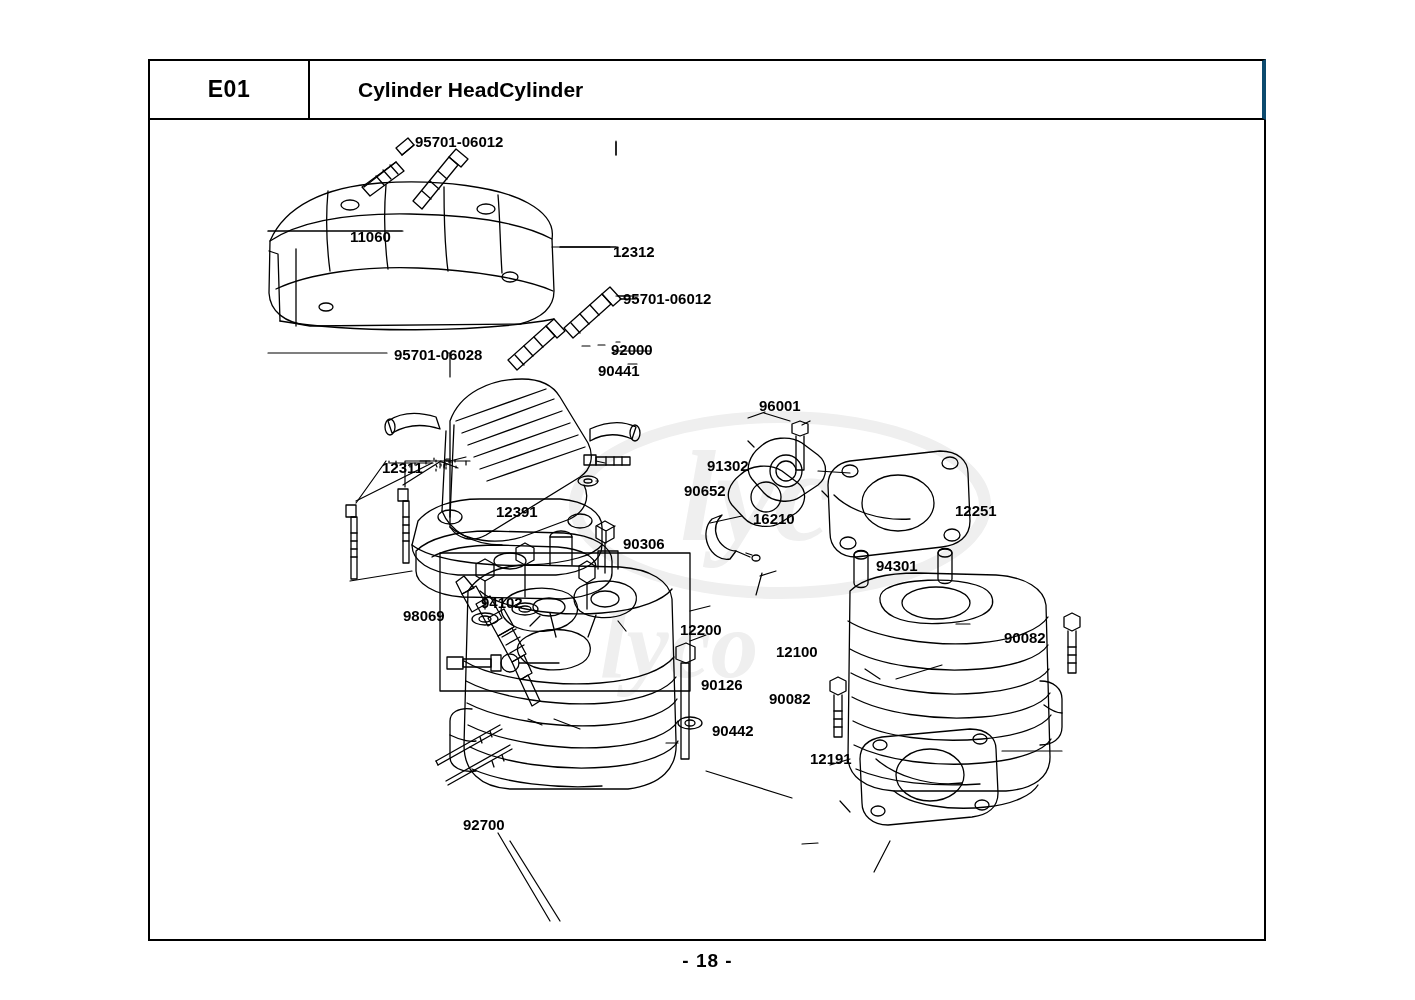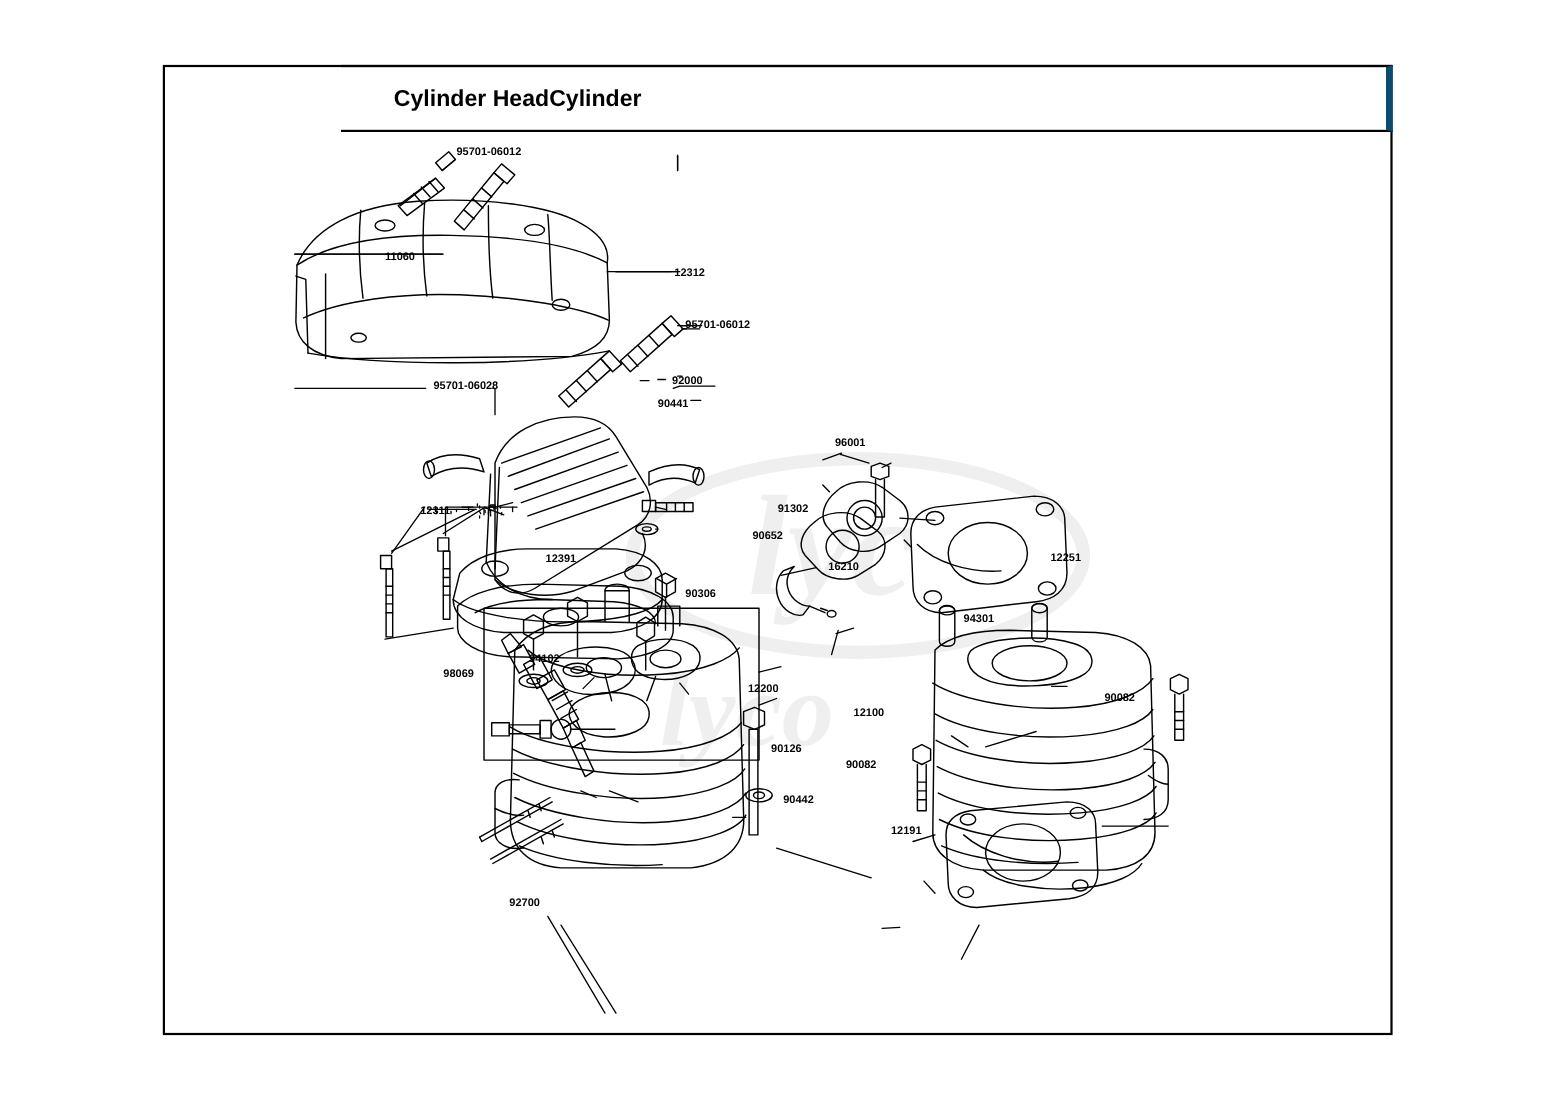--- a/index.html
+++ b/index.html
@@ -52,21 +52,21 @@
     letter-spacing: .5px;
   }
 
   .title-bar {
     position: absolute;
     left: 310px;
     top: 59px;
     width: 956px;
     height: 61px;
     border-top: 2px solid #000;
-    border-right: 6px solid #0c4a6e;
+    border-right: 4px solid #0c4a6e;
     border-bottom: 2px solid #000;
     box-sizing: border-box;
     display: flex;
     align-items: center;
   }
   .title-bar span {
     font-size: 21px;
     font-weight: bold;
     margin-left: 48px;
   }
@@ -90,21 +90,21 @@
     width: 1114px;
     height: 818px;
   }
   #canvas svg {
     display: block;
   }
 
   
   .lbl {
     position: absolute;
-    font-size: 10px;
+    font-size: 15px;
     font-weight: bold;
     font-family: "Liberation Sans", sans-serif;
     white-space: nowrap;
     color: #000;
     line-height: 1;
   }
 
   
   .wm {
     position: absolute;
@@ -123,20 +123,23 @@
   <div class="wm" style="left:560px; top:400px; font-size:170px;">
     <svg width="440" height="210" viewBox="0 0 440 210" aria-hidden="true">
       <ellipse cx="220" cy="105" rx="205" ry="88" fill="none" stroke="#efefef" stroke-width="12"></ellipse>
       <text x="120" y="140" font-family="Liberation Serif, serif" font-size="130" font-style="italic" font-weight="bold" fill="#efefef">lyc</text>
     </svg>
   </div>
   <div class="wm" style="left:600px; top:590px; font-size:95px;">lyco</div>
 
   <div class="sheet-border"></div>
 
+  <div class="title-cell">
+    <span>E01</span>
+  </div>
 
   <div class="title-bar">
     <span>Cylinder HeadCylinder</span>
   </div>
 
   <div id="canvas">
     <svg width="1114" height="818" viewBox="0 0 1114 818" xmlns="http://www.w3.org/2000/svg">
       <g fill="none" stroke="#000" stroke-width="1.3" stroke-linejoin="round" stroke-linecap="round">
 
         <g>
@@ -532,13 +535,14 @@
     <div class="lbl" style="left:680px; top:622px;">12200</div>
     <div class="lbl" style="left:776px; top:644px;">12100</div>
     <div class="lbl" style="left:1004px; top:630px;">90082</div>
     <div class="lbl" style="left:701px; top:677px;">90126</div>
     <div class="lbl" style="left:769px; top:691px;">90082</div>
     <div class="lbl" style="left:712px; top:723px;">90442</div>
     <div class="lbl" style="left:810px; top:751px;">12191</div>
     <div class="lbl" style="left:463px; top:817px;">92700</div>
   </div>
 
+  <div class="page-number">- 18 -</div>
 </div>
 
 </body></html>

